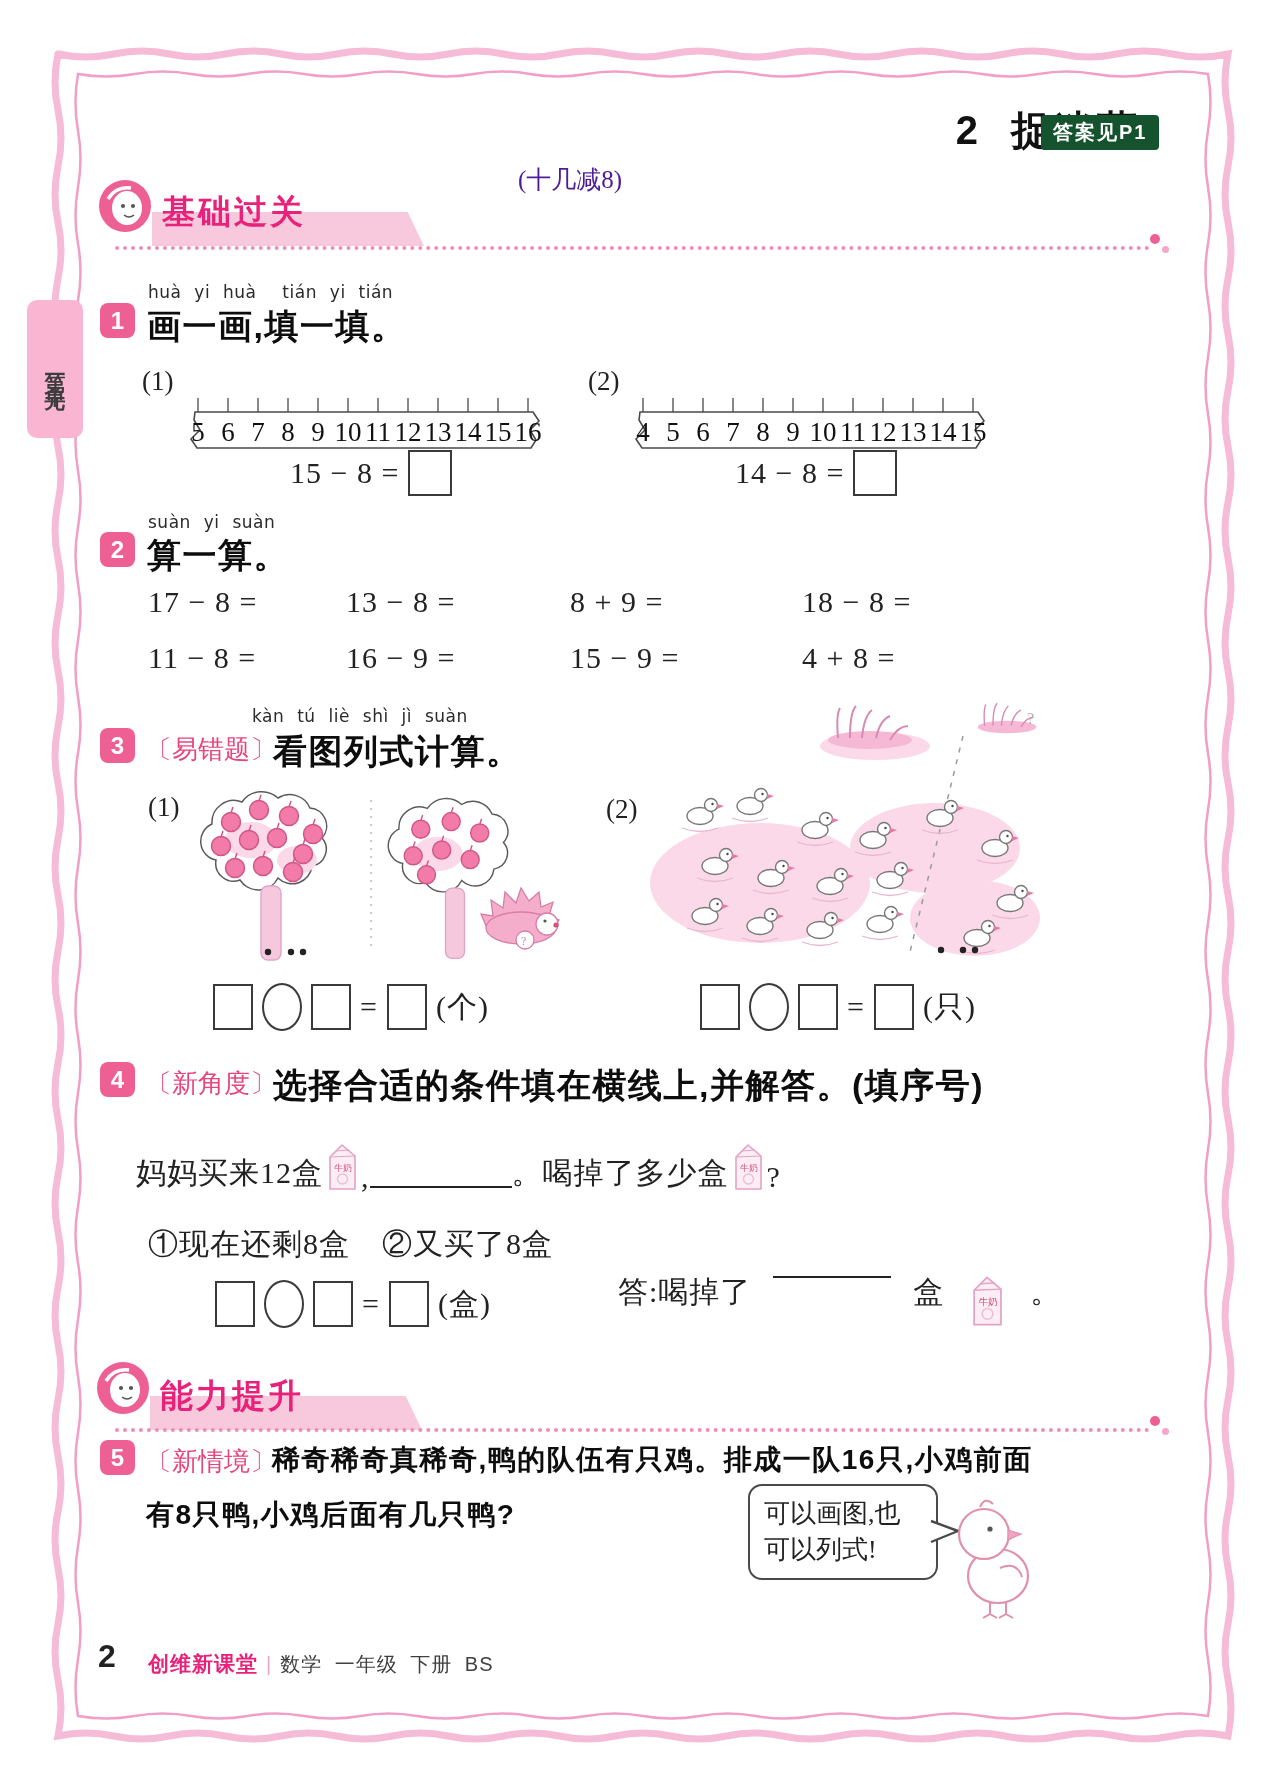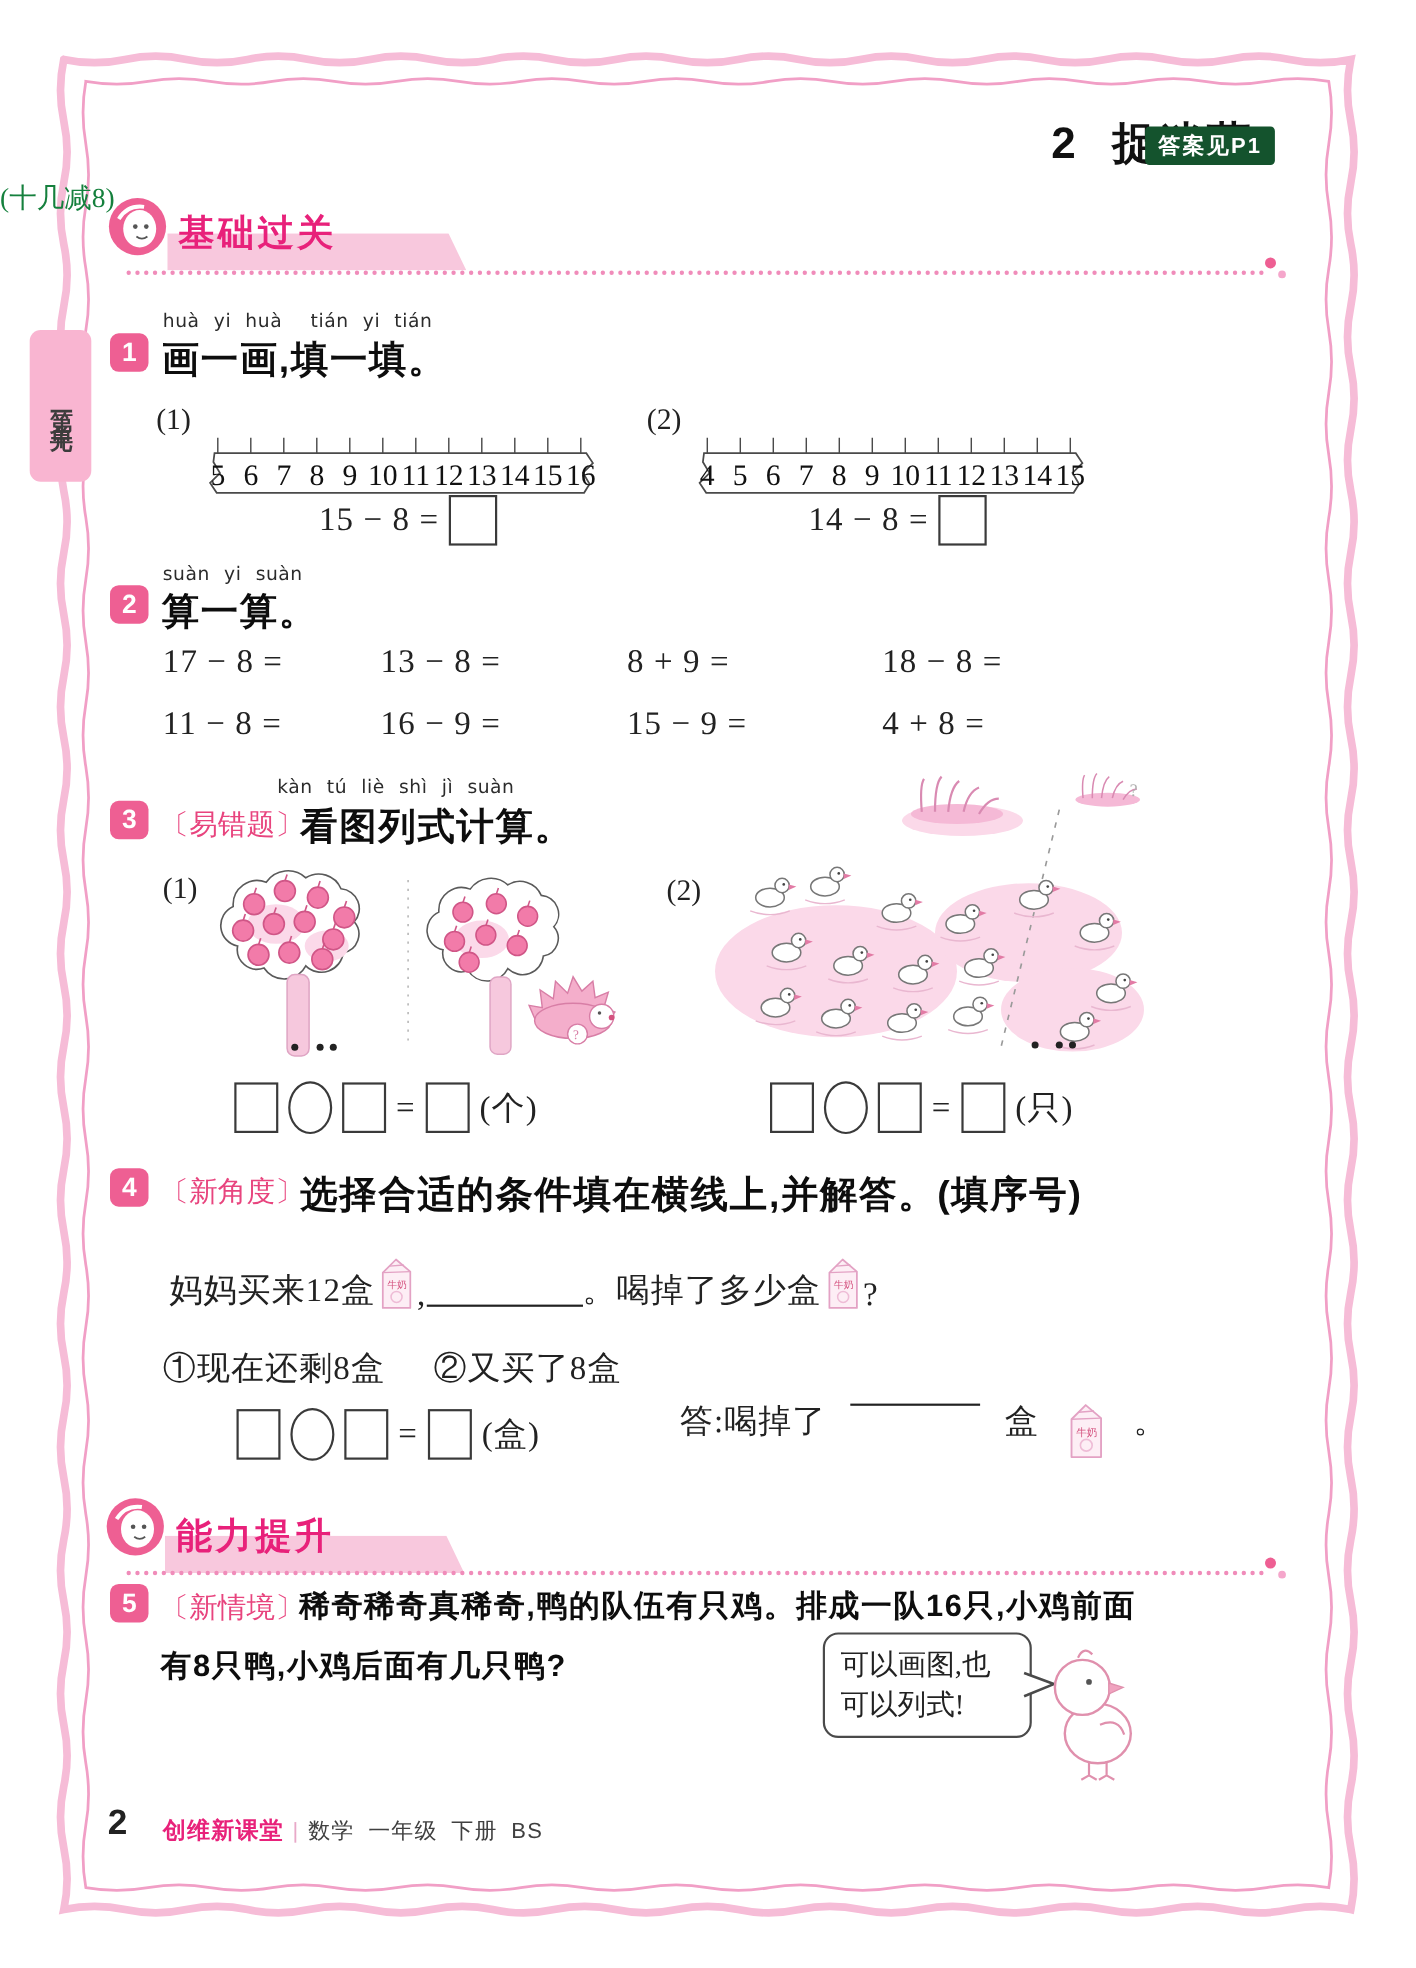--- a/index.html
+++ b/index.html
@@ -75,21 +75,21 @@
       <circle cx="26" cy="28" r="2.1" fill="#555"></circle>
       <circle cx="36" cy="28" r="2.1" fill="#555"></circle>
       <path d="M27,37 q5,4 10,0" stroke="#555" stroke-width="1.6" fill="none"></path>
     </g>
   </defs>
 </svg>
 
 <div class="abs unit-tab" style="left:27px;top:300px;width:56px;height:138px">第一单元</div>
 
 <div class="abs" style="left:0;top:103px;width:1140px;text-align:right;font-weight:700;font-size:40px;word-spacing:16px;letter-spacing:3px;color:#111">2 捉迷藏</div>
-<div class="abs serif" style="left:0;top:163px;width:1140px;font-size:25px;color:#15803d">(十几减8)</div>
+<div class="abs serif" style="left:0;top:163px;width:1140px;text-align:center;font-size:25px;color:#4c1d95">(十几减8)</div>
 <div class="abs gray-badge" style="left:1041px;top:115px">答案见P1</div>
 
 <svg class="abs" style="left:97px;top:178px" width="56" height="56">
     <use href="#face"></use>
   </svg>
 <div class="abs underlay" style="left:152px;top:212px;width:272px;height:34px"></div>
 <div class="abs sec-heading" style="left:162px;top:190px">基础过关</div>
 <div class="abs dotted" style="left:115px;top:246px;width:1035px"></div>
 <div class="abs enddot" style="left:1150px;top:234px;width:10px;height:10px;background:#ee5f93"></div>
 <div class="abs enddot" style="left:1162px;top:246px;width:7px;height:7px;background:#f5a6cb"></div>
@@ -276,36 +276,36 @@
   <span class="sq"></span>
   <span class="serif eq">=</span>
   <span class="sq"></span>
   <span class="serif eq">(只)</span>
 </div>
 
 <div class="abs num-badge" style="left:100px;top:1062px">4</div>
 <div class="abs tag" style="left:146px;top:1066px">〔新角度〕</div>
 <div class="abs prob-title" style="left:273px;top:1063px">选择合适的条件填在横线上,并解答。(填序号)</div>
 
-<div class="abs" style="left:154px;top:1140px;display:flex;align-items:flex-end;gap:0">
+<div class="abs" style="left:136px;top:1140px;display:flex;align-items:flex-end;gap:0">
   <span class="serif eq">妈妈买来12盒</span>
   <svg width="38" height="54">
       <use href="#milk"></use>
     </svg>
   <span class="serif eq">,</span>
   <span class="blank" style="width:142px;margin-bottom:6px"></span>
   <span class="serif eq">。喝掉了多少盒</span>
   <svg width="38" height="54">
       <use href="#milk"></use>
     </svg>
   <span class="serif eq">?</span>
 </div>
 
 <div class="abs" style="left:148px;top:1224px;display:flex">
-  <span class="serif eq" style="margin-right:44px">①现在还剩8盒</span>
+  <span class="serif eq" style="margin-right:32px">①现在还剩8盒</span>
   <span class="serif eq">②又买了8盒</span>
 </div>
 
 <div class="abs eqrow" style="left:215px;top:1280px">
   <span class="sq"></span>
   <span class="op-circle"></span>
   <span class="sq"></span>
   <span class="serif eq">=</span>
   <span class="sq"></span>
   <span class="serif eq">(盒)</span>

